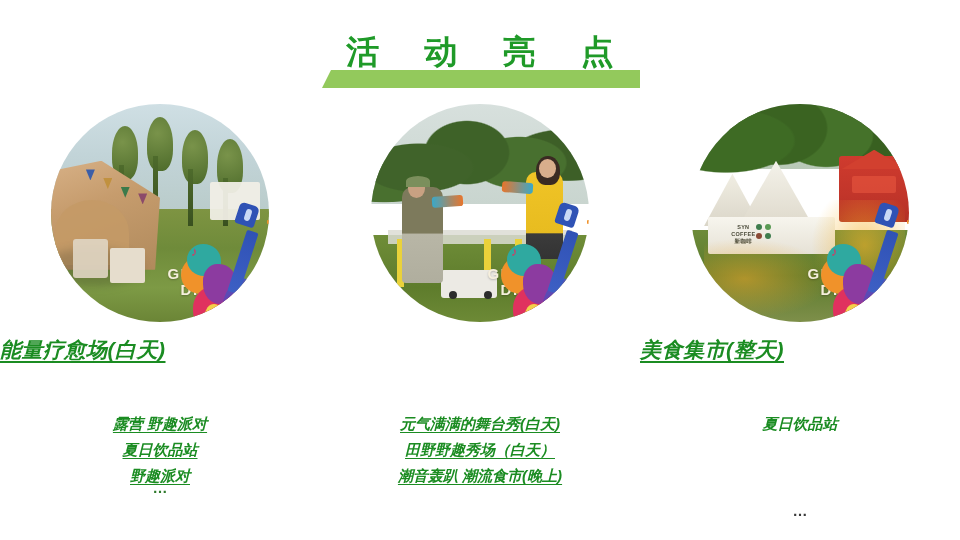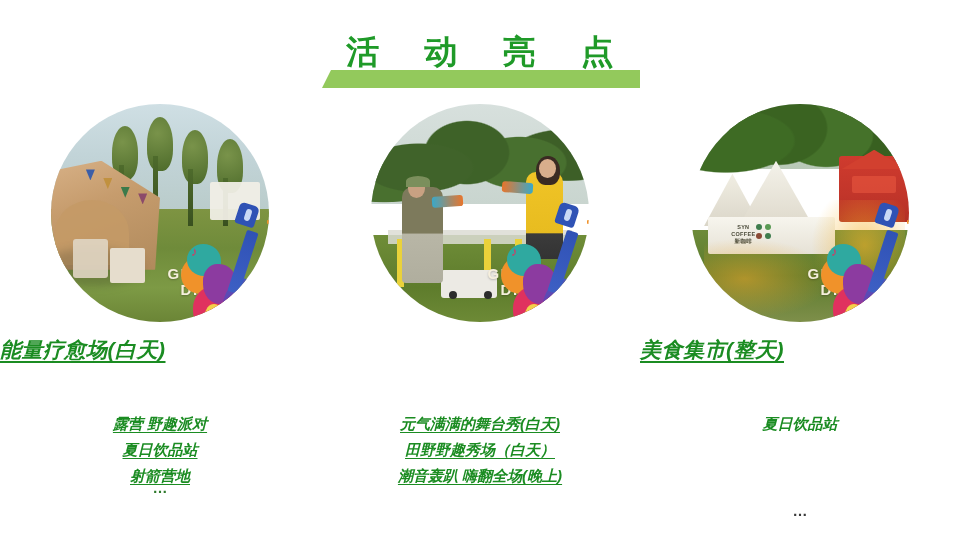--- a/index.html
+++ b/index.html
@@ -272,21 +272,21 @@
             <div class="gt-note2">♫</div>
             <div class="gt-spark" style="right:4px; top:14px;"></div>
 
           </div>
         </div>
       </div>
       <div class="col-head">能量疗愈场(白天)</div>
       <ul class="col-list">
         <li>露营 野趣派对</li>
         <li>夏日饮品站</li>
-        <li>射箭营地</li>
+        <li>野趣派对</li>
       </ul>
       <div class="col-tail" style="top:375px; color:#2f7a2c;">…</div>
     </div>
 
     <div class="col">
       <div class="circle">
         <div class="photo">
           <div class="p2-sky"></div>
           <div class="p2-trees"></div>
           <div class="p2-grass"></div>
@@ -324,21 +324,21 @@
             <div class="gt-note">♪</div>
             <div class="gt-note2">♫</div>
             <div class="gt-spark" style="right:4px; top:14px;"></div>
 
           </div>
         </div>
       </div>
       <ul class="col-list">
         <li>元气满满的舞台秀(白天)</li>
         <li>田野野趣秀场（白天）</li>
-        <li>潮音轰趴 嗨翻全场(晚上)</li>
+        <li>潮音轰趴 潮流食市(晚上)</li>
       </ul>
       <div class="col-tail" style="top:375px; color:#2f7a2c;"></div>
     </div>
 
     <div class="col">
       <div class="circle">
         <div class="photo">
           <div class="p3-sky"></div>
           <div class="p3-trees"></div>
           <div class="p3-ground"></div>

